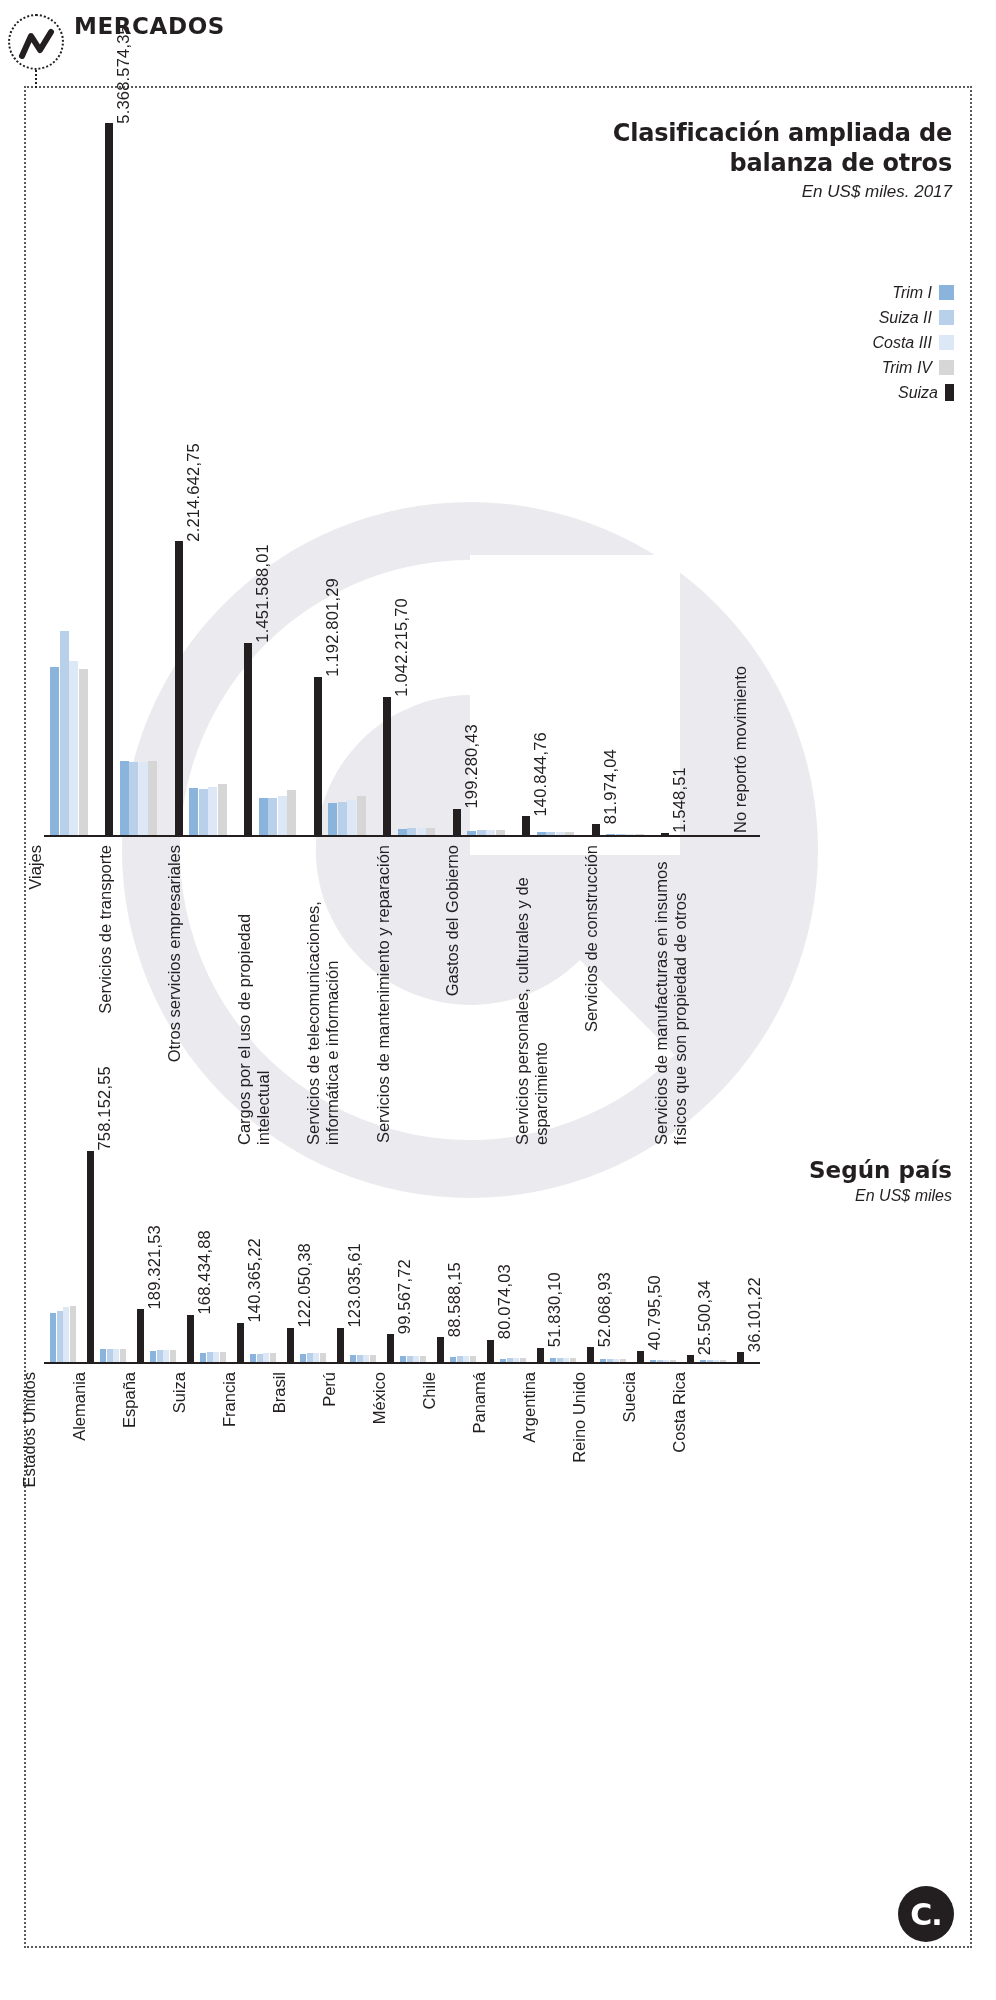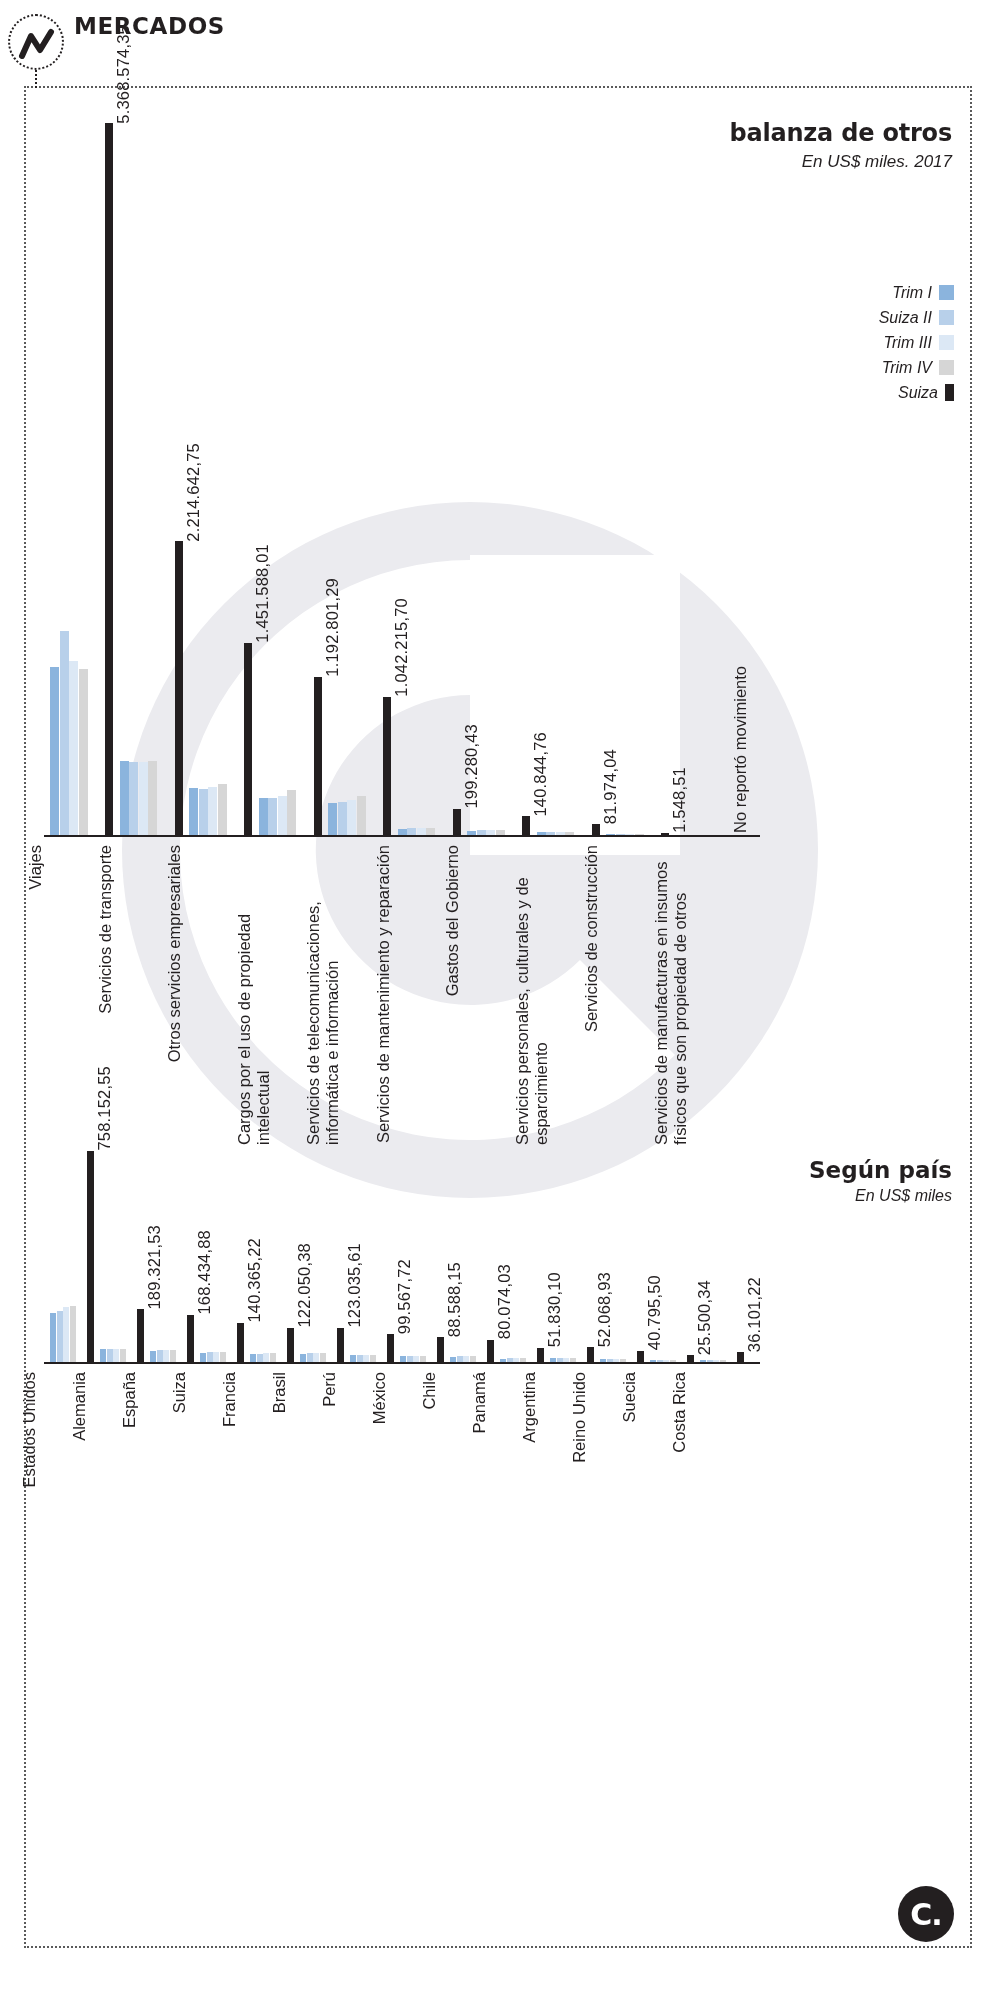--- a/index.html
+++ b/index.html
@@ -170,35 +170,36 @@
         <path d="M4 28 L13 8 L22 22 L33 4" stroke="#231f20" stroke-width="6" fill="none" stroke-linecap="round" stroke-linejoin="round"></path>
       </svg>
     </div>
     <div class="kicker">MERCADOS</div>
   </div>
   <div class="stem"></div>
 
   <div class="frame"></div>
 
   <div class="titleblock">
+    <div class="tb-l1">Clasificación ampliada de</div>
     <div class="tb-l2">balanza de otros</div>
     <div class="tb-sub">En US$ miles. 2017</div>
   </div>
 
   <div class="legend" id="legend">
       <div class="legend-row">
         <span class="legend-label">Trim I</span>
         <span class="swatch" style="background: rgb(139, 180, 221);"></span>
       </div>
       <div class="legend-row">
         <span class="legend-label">Suiza II</span>
         <span class="swatch" style="background: rgb(184, 208, 234);"></span>
       </div>
       <div class="legend-row">
-        <span class="legend-label">Trim III</span>
+        <span class="legend-label">Costa III</span>
         <span class="swatch" style="background: rgb(220, 232, 245);"></span>
       </div>
       <div class="legend-row">
         <span class="legend-label">Trim IV</span>
         <span class="swatch" style="background: rgb(214, 214, 214);"></span>
       </div>
       <div class="legend-row">
         <span class="legend-label">Suiza</span>
         <span class="swatch" style="background: rgb(35, 31, 32); width: 9px; height: 17px;"></span>
       </div>

